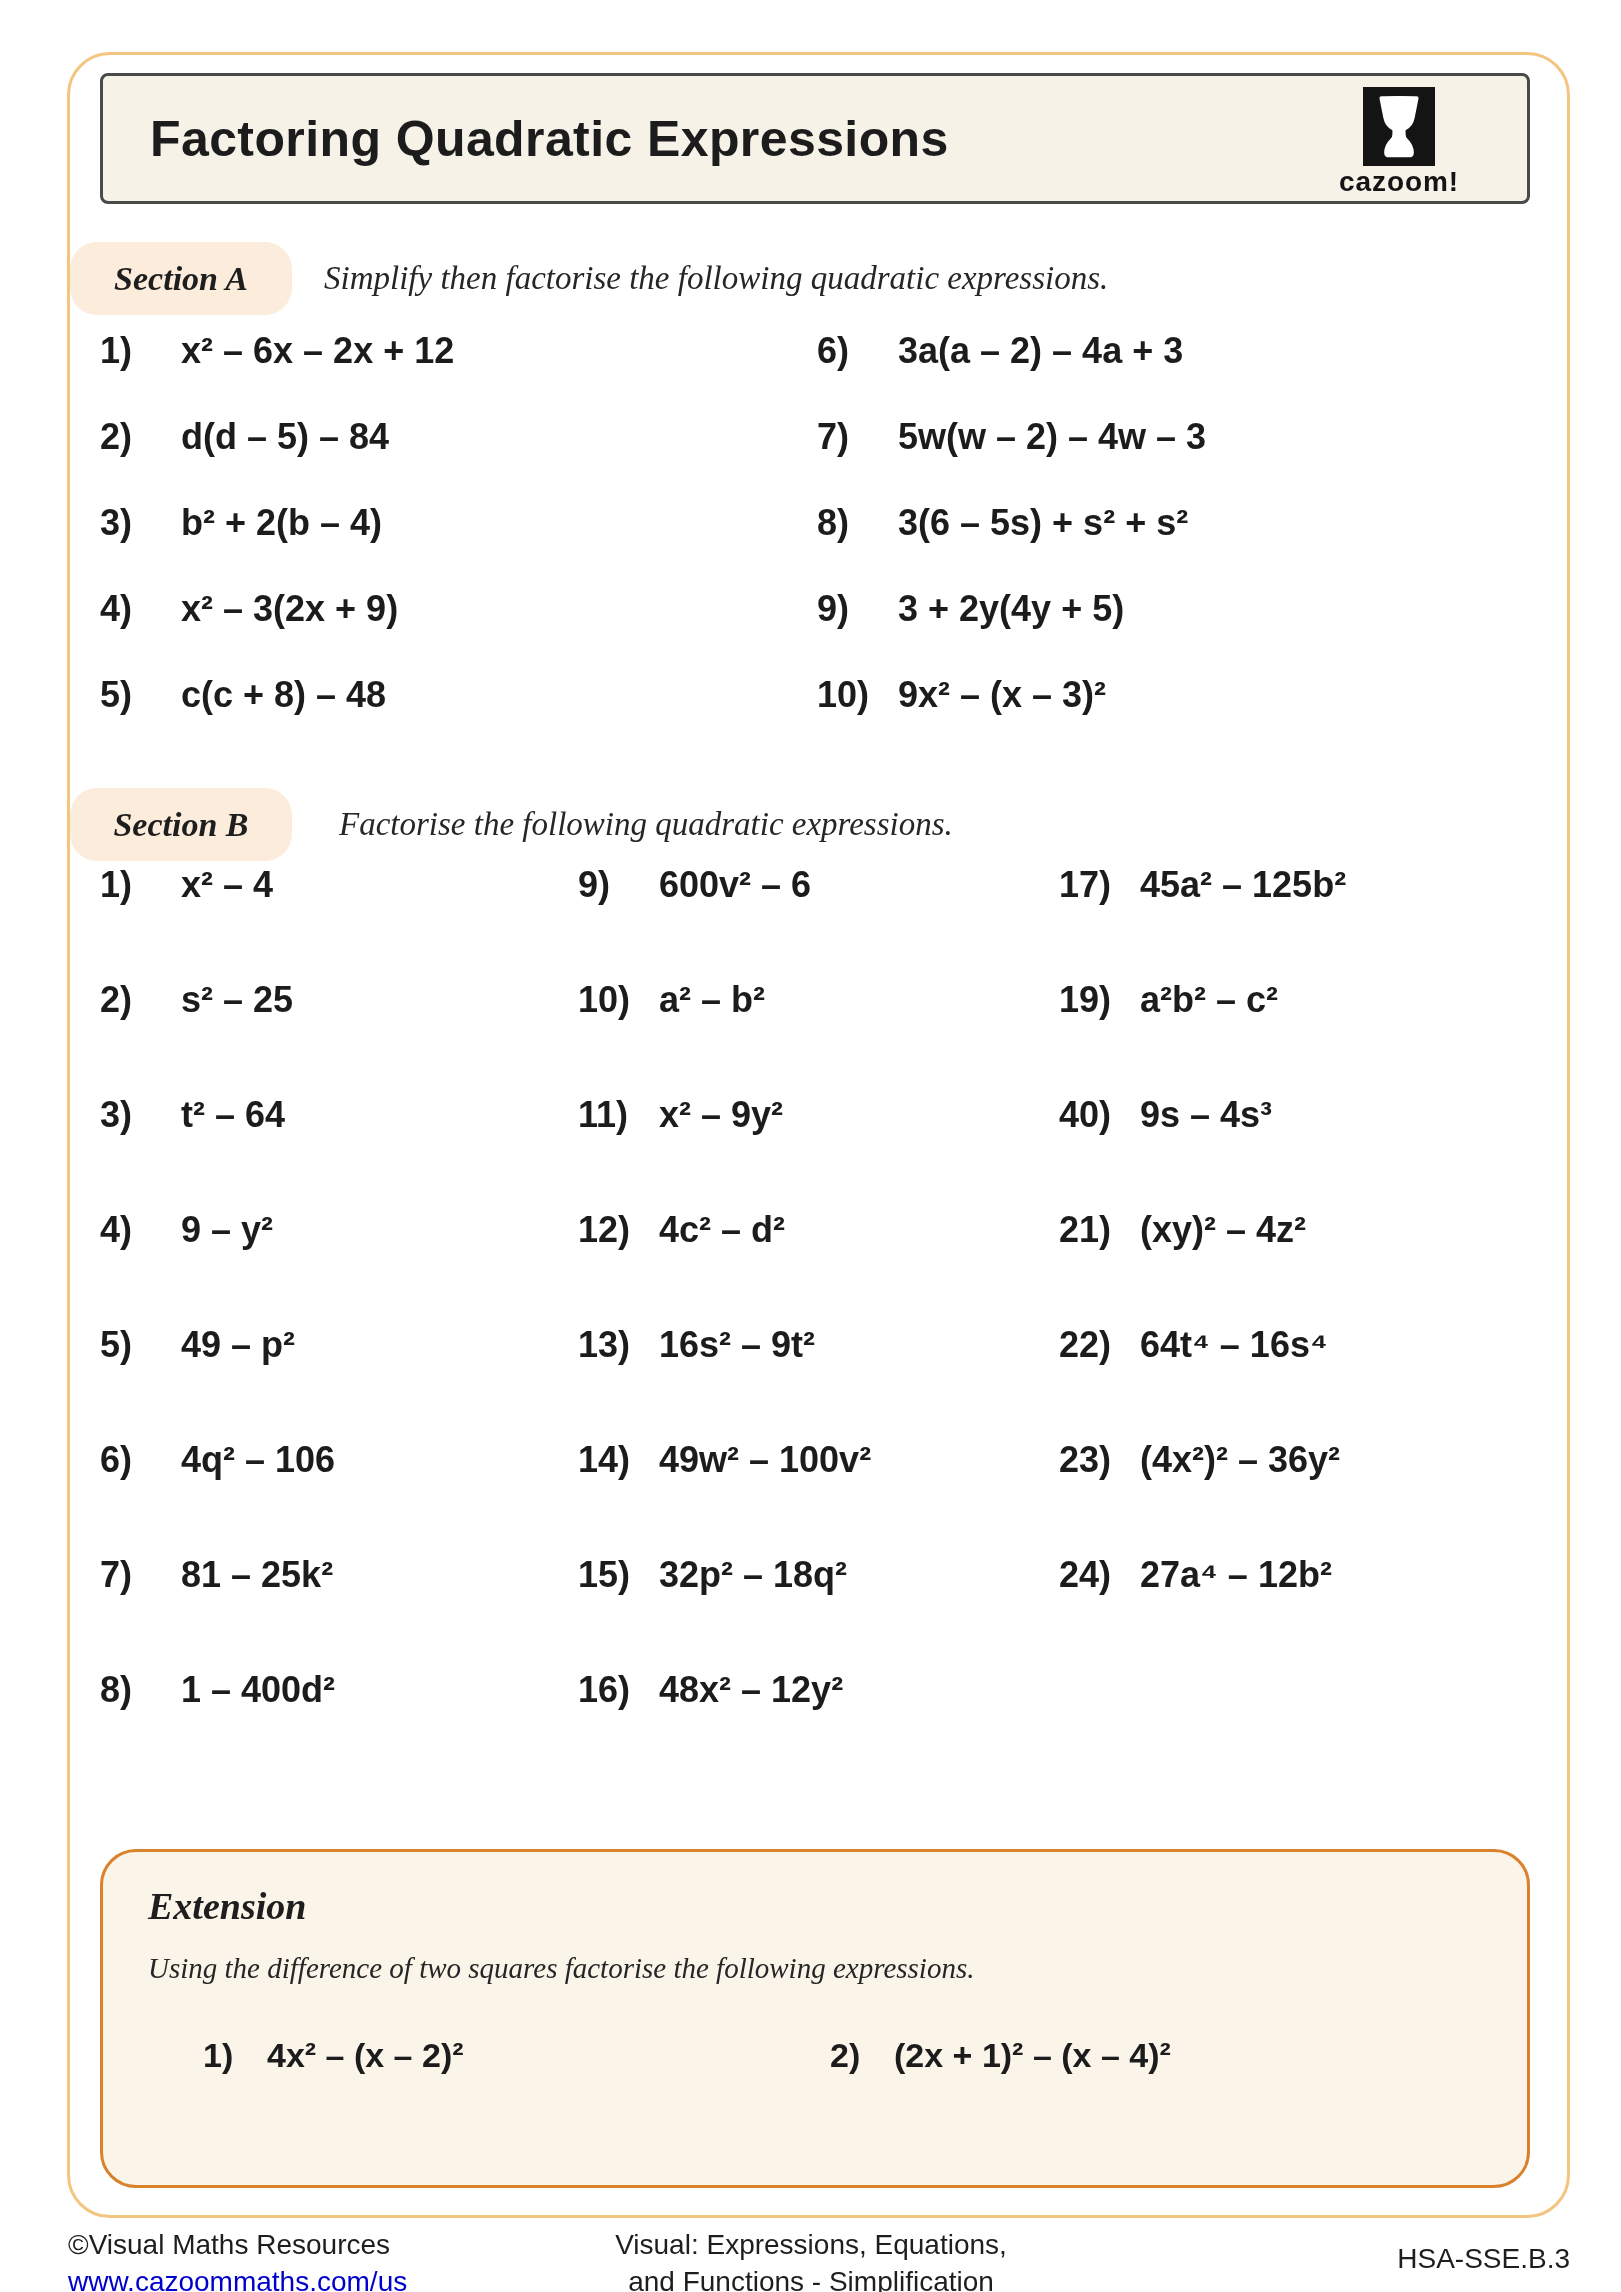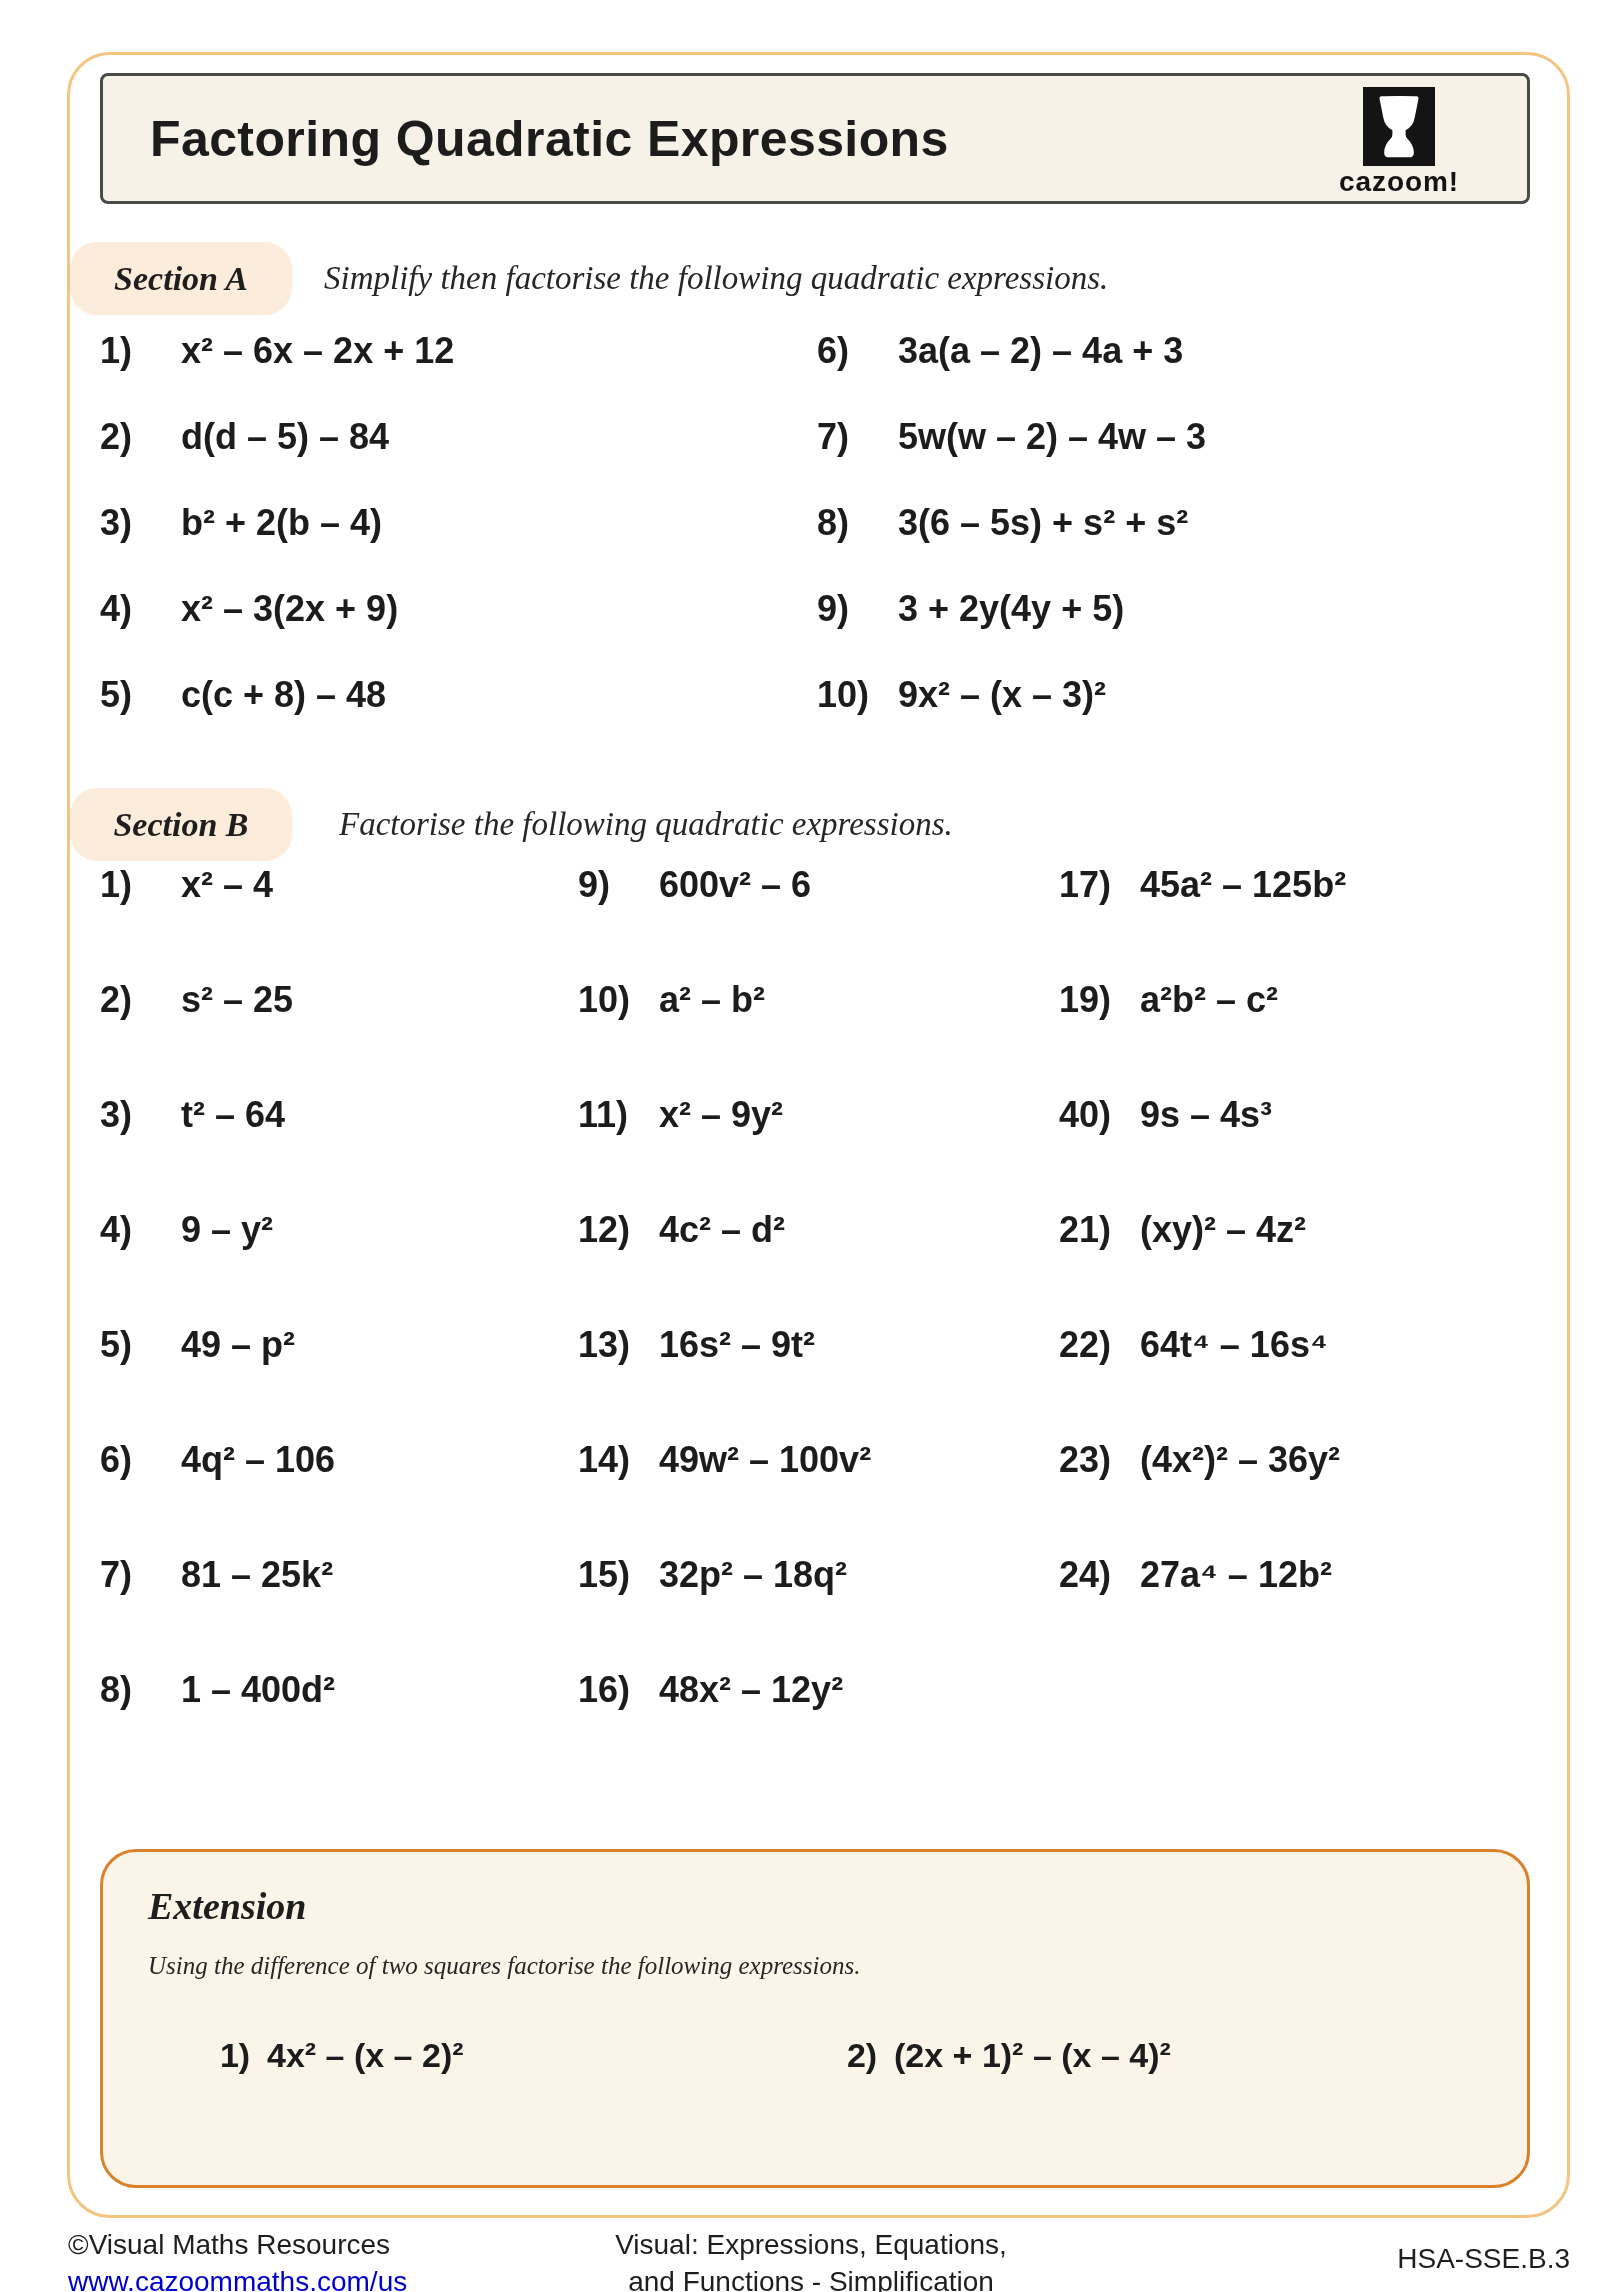--- a/index.html
+++ b/index.html
@@ -37,29 +37,29 @@
   
   .prob-col{position:absolute;}
   .prob-row{display:flex;align-items:flex-start;font-weight:bold;font-size:36px;color:#1c1c1c;}
   .rowA{height:86px;}
   .rowB{height:115px;}
   .prob-num{width:81px;flex-shrink:0;}
   .prob-expr{white-space:nowrap;}
   
   .ext-box{
     position:absolute;left:100px;top:1849px;width:1424px;height:333px;
-    border:3.6px solid #d9822b;border-radius:36px;background:#faf4e9;text-align:center;
+    border:3.6px solid #d9822b;border-radius:36px;background:#faf4e9;
   }
   .ext-label{
     position:absolute;left:45px;top:32px;
     font-family:"Liberation Serif",serif;font-style:italic;font-weight:bold;font-size:38px;color:#1e1e1e;
   }
   .ext-instr{
     position:absolute;left:45px;top:100px;
-    font-family:"Liberation Serif",serif;font-style:italic;font-size:25px;color:#262626;white-space:nowrap;
+    font-family:"Liberation Serif",serif;font-style:italic;font-size:29px;color:#262626;white-space:nowrap;
   }
   .ext-prob{position:absolute;top:184px;display:flex;font-weight:bold;font-size:34px;color:#1c1c1c;}
   .ext-prob .prob-num{width:64px;}
   .ext-p1{left:100px;}
   .ext-p2{left:727px;}
   
   .footer-left{position:absolute;left:68px;top:2227px;font-size:28px;line-height:1.32;}
   .footer-link{color:#0000cc;text-decoration:underline;cursor:pointer;}
   .footer-center{position:absolute;left:50%;transform:translateX(-50%);top:2227px;font-size:28px;line-height:1.32;text-align:center;}
   .footer-right{position:absolute;right:52px;top:2243px;font-size:28px;}

